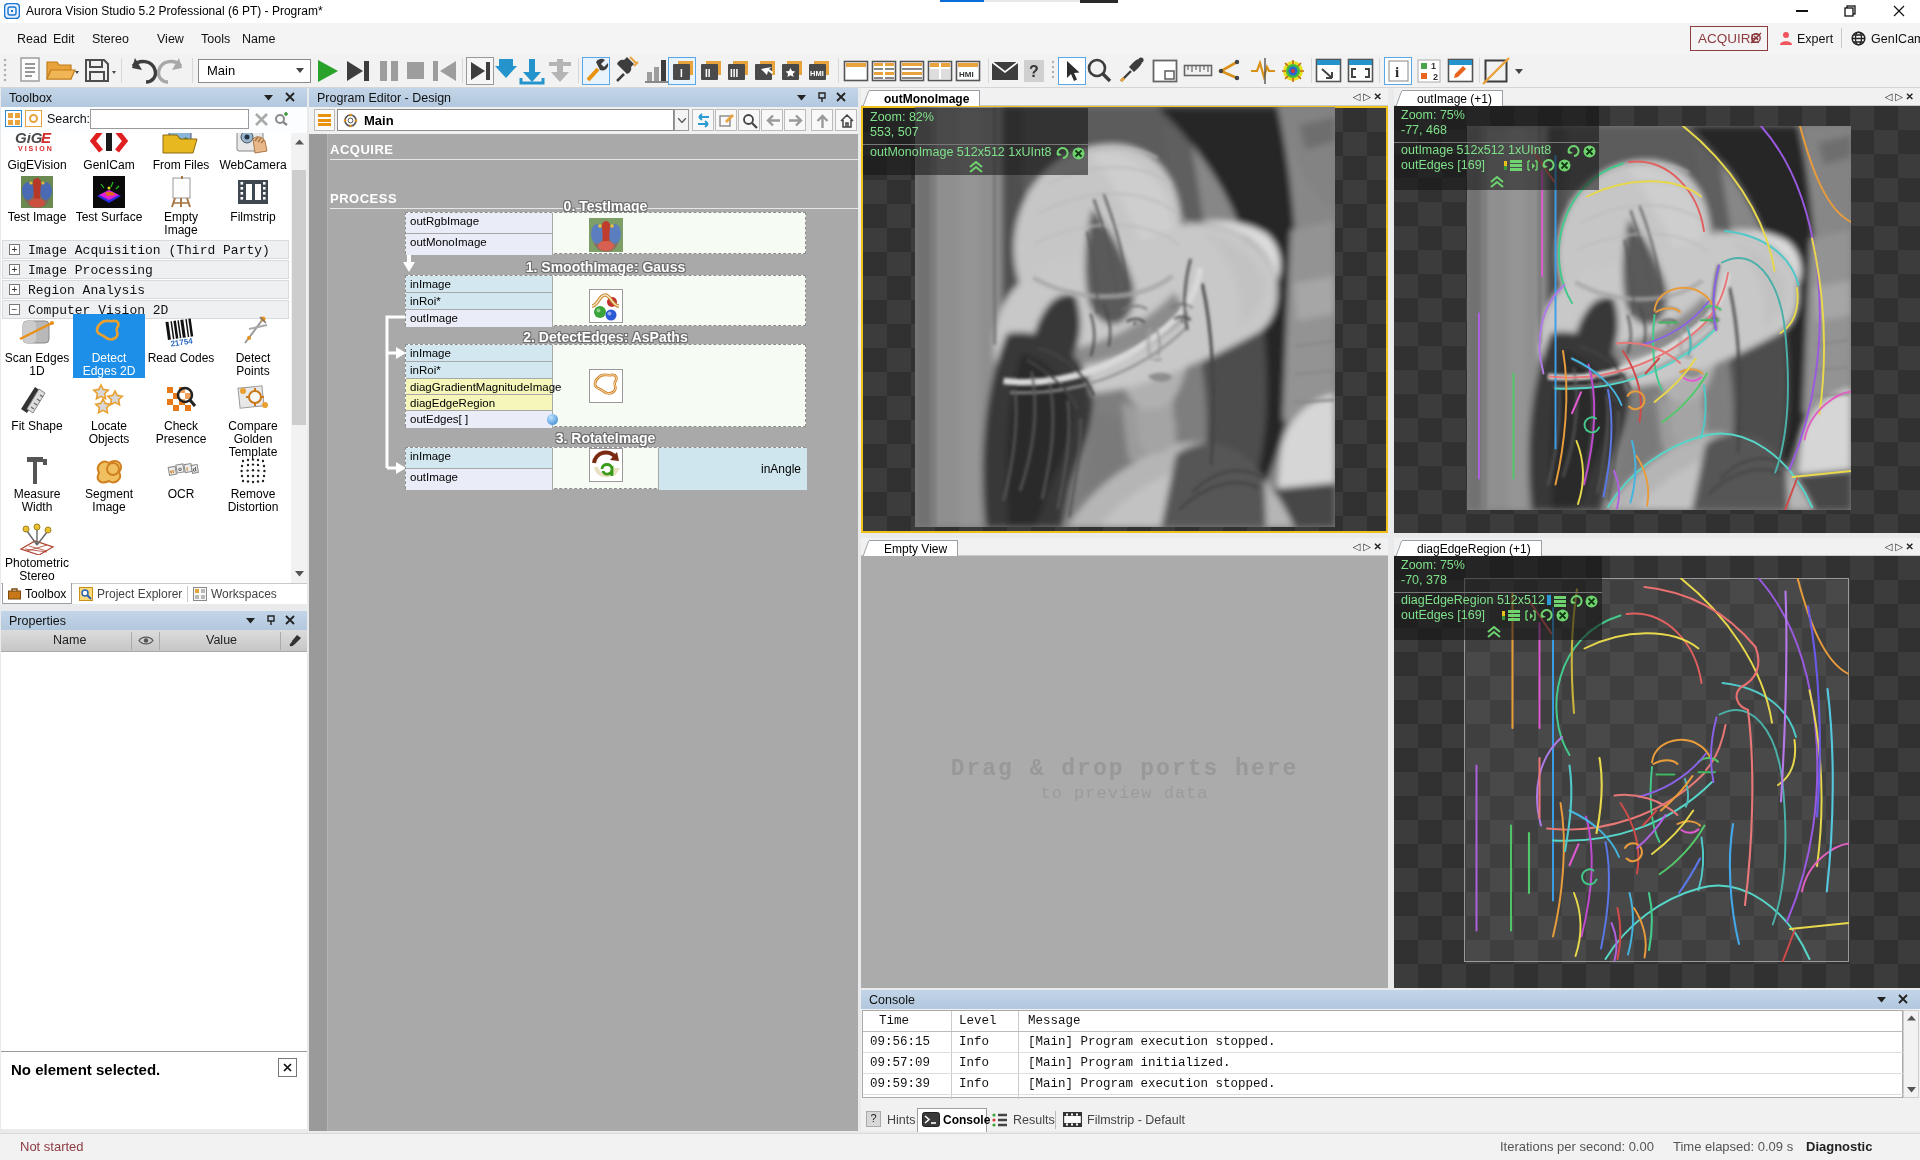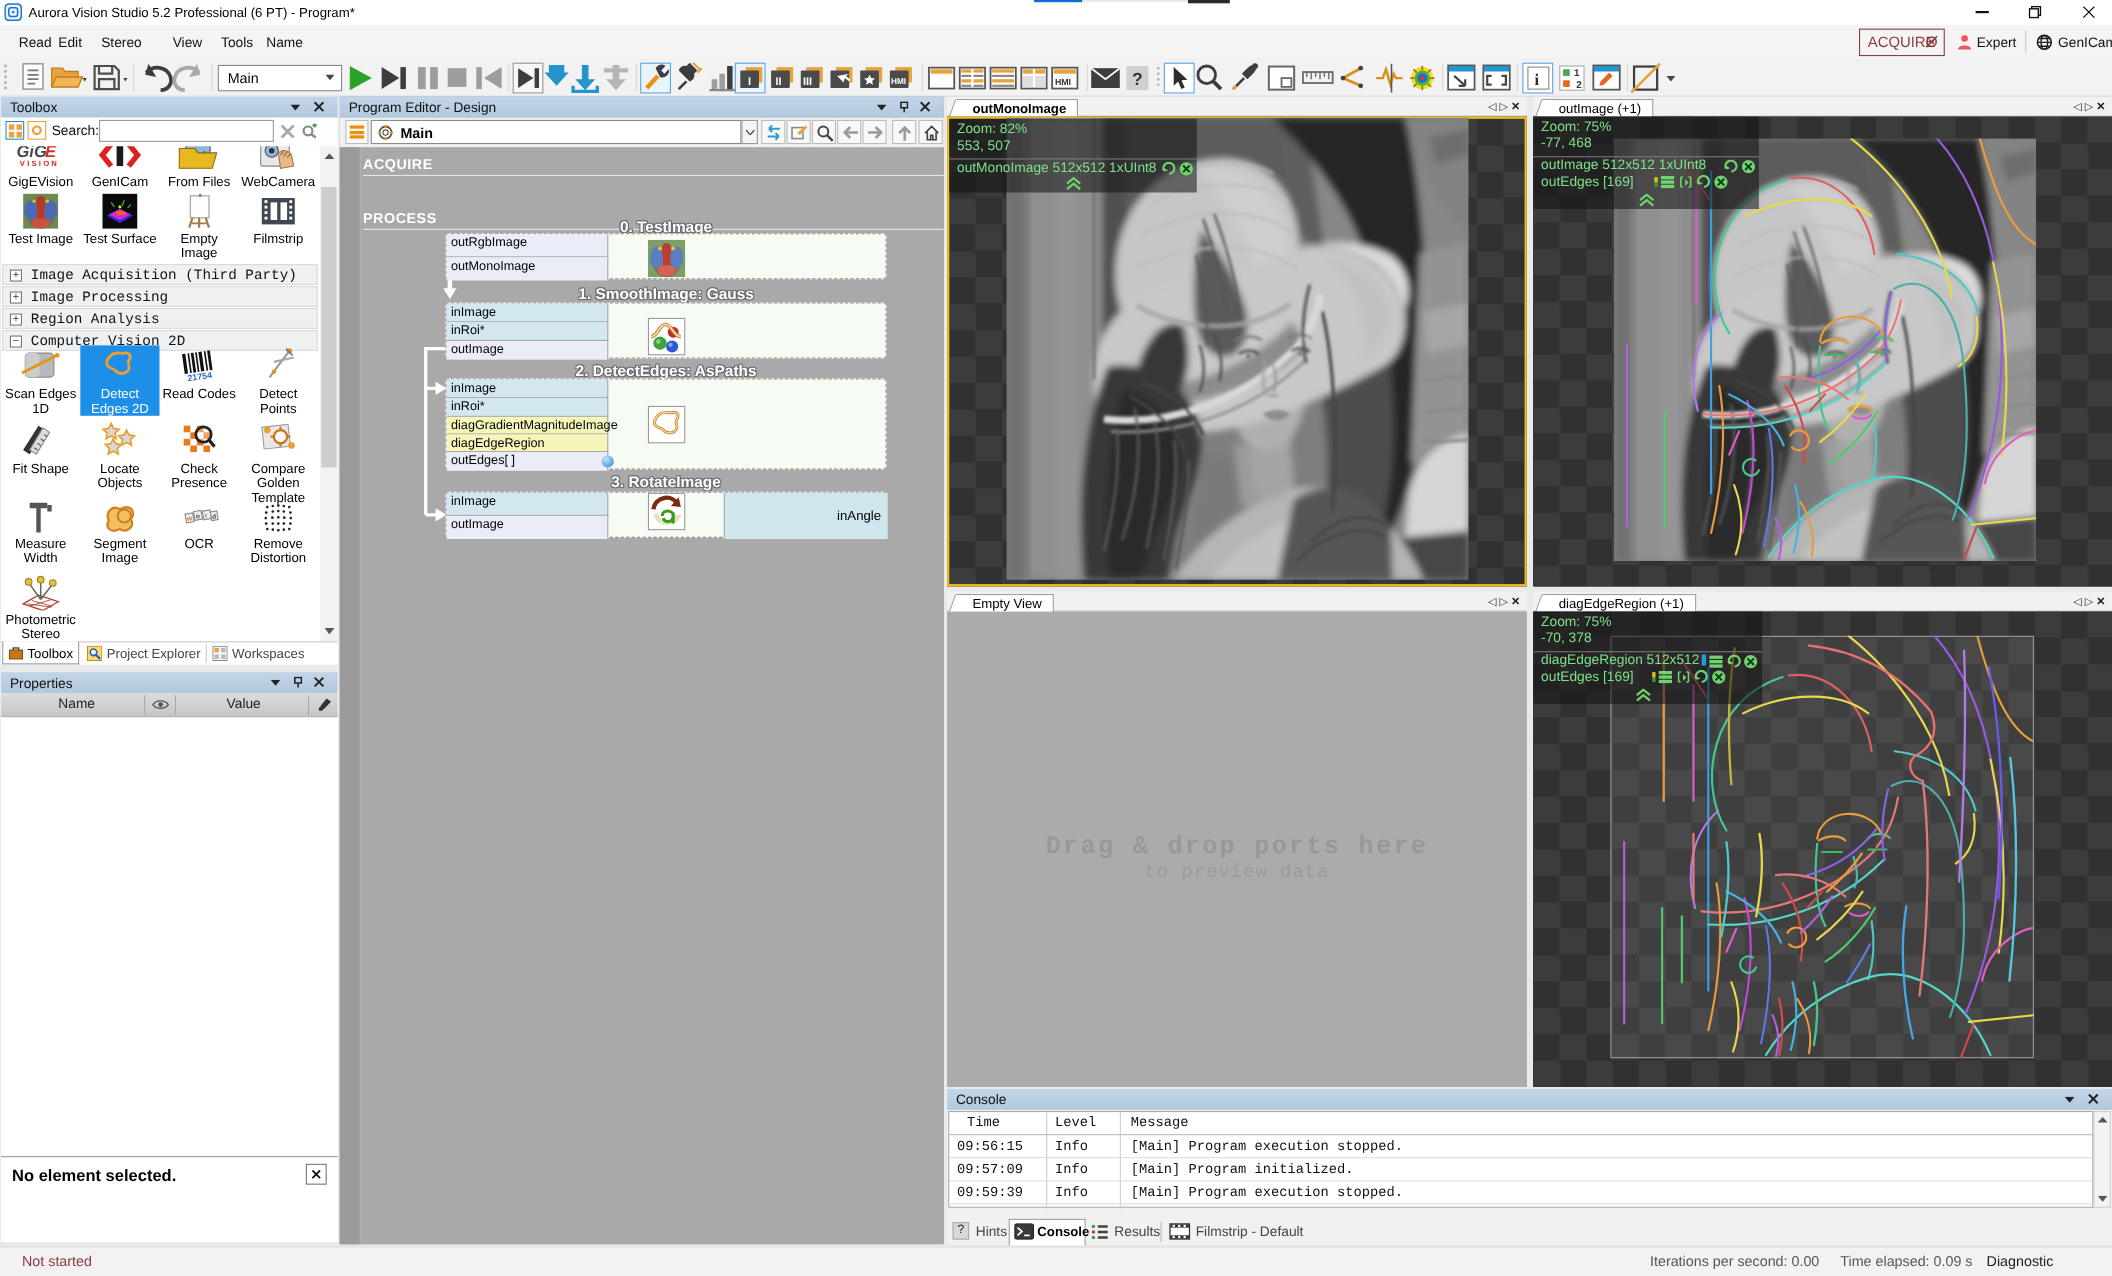--- a/index.html
+++ b/index.html
@@ -2201,14 +2201,14 @@
   <path d="M485,150 C495,230 494,330 484,420" stroke="#55c8e0"></path>
   <path d="M360,330 C352,380 356,440 368,490" stroke="#44a8e8"></path>
 </g>
 </defs>
 </svg>
 
 <div class="abs" id="statusbar">
   <div class="abs" style="left:20px;top:5px;color:#8c3b41;">Not started</div>
   <div class="abs" style="left:1500px;top:5px;">Iterations per second: 0.00</div>
   <div class="abs" style="left:1673px;top:5px;">Time elapsed: 0.09 s</div>
-  <div class="abs" style="left:1806px;top:5px;color:#222;font-weight:normal;">Diagnostic</div>
+  <div class="abs" style="left:1806px;top:5px;color:#222;font-weight:bold;">Diagnostic</div>
 </div>
 
 </body></html>

